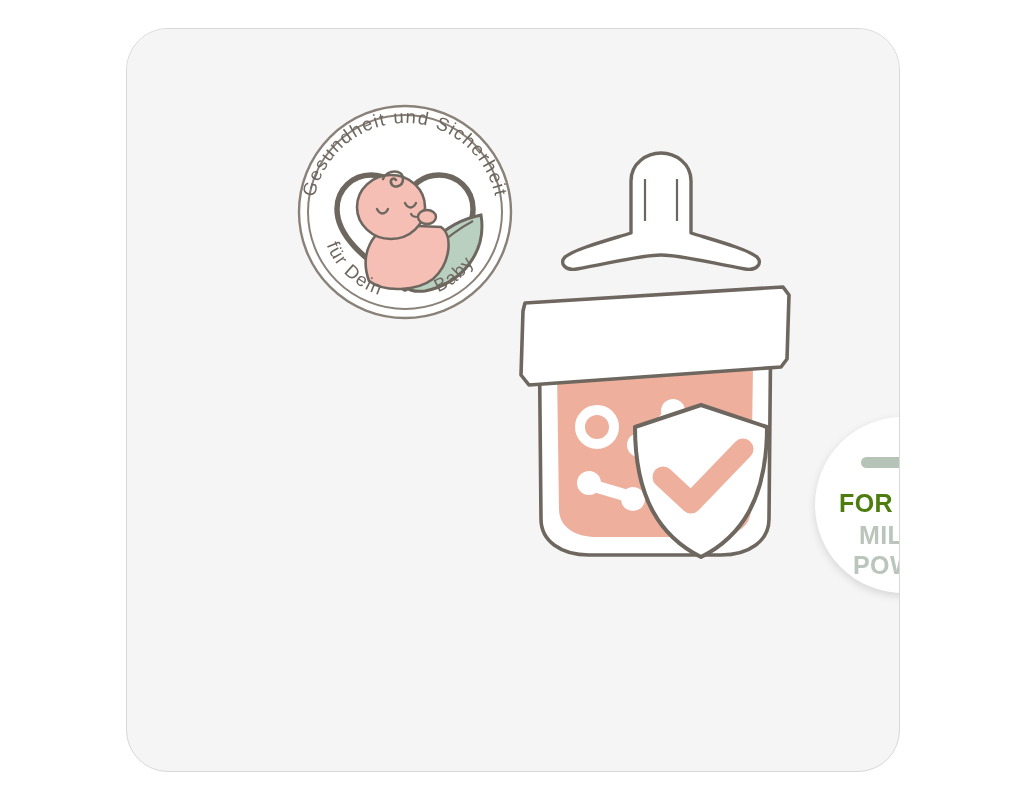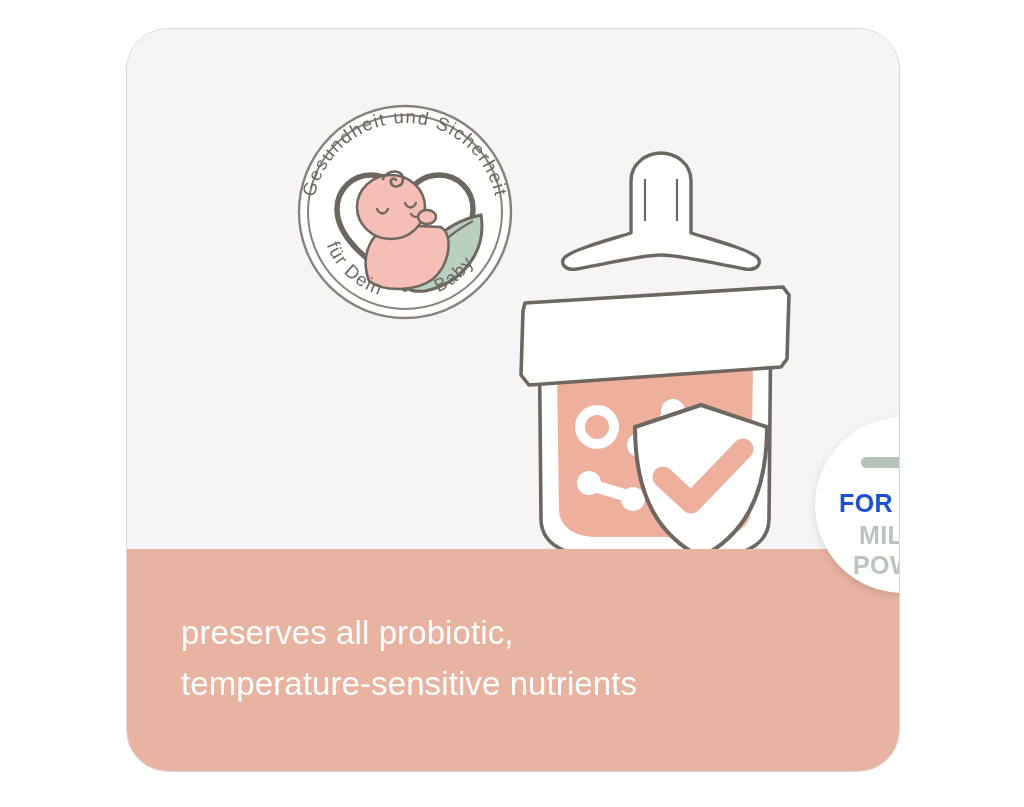--- a/index.html
+++ b/index.html
@@ -109,21 +109,21 @@
     text-align: left;
     font-weight: 700;
     letter-spacing: 0.4px;
   }
 
   #mp-for {
     left: 24px;
     top: 72px;
     width: auto;
     font-size: 25px;
-    color: #1d4ed8;
+    color: #4d7c0f;
   }
 
   #mp-milk {
     left: 44px;
     top: 104px;
     width: auto;
     font-size: 25px;
     color: #bac6bc;
   }
 
@@ -213,24 +213,20 @@
 
         <path d="M 20,166 L 278,150 L 284,158 L 282,222 L 276,230 L 24,248 L 16,238 L 18,174 Z" fill="#ffffff" stroke="#6e675f" stroke-width="3.6" stroke-linejoin="round"></path>
 
         <g>
           <path d="M 196,268 L 262,290 C 262,362 236,400 196,420 C 156,400 130,362 130,290 Z" fill="#ffffff" stroke="#6e675f" stroke-width="4" stroke-linejoin="round"></path>
           <path d="M 158,340 L 186,366 L 238,312" fill="none" stroke="#eeaf9c" stroke-width="21" stroke-linecap="round" stroke-linejoin="round"></path>
         </g>
       </svg>
     </div>
 
-    <div id="card-bottom">
-      <div id="caption">preserves all probiotic,
-temperature-sensitive nutrients</div>
-    </div>
 
     <div id="milk-powder-badge">
       <div id="scoop-icon">
         <svg viewBox="0 0 104 72" width="104" height="72" xmlns="http://www.w3.org/2000/svg">
 
           <rect x="0" y="30" width="48" height="11" rx="5.5" fill="#b6c3b7"></rect>
 
           <path d="M 40,32 L 96,32 L 88,58 C 86,64 80,67 68,67 C 56,67 50,64 48,58 Z" fill="#b6c3b7"></path>
 
           <path d="M 42,33 C 50,14 64,8 78,14 C 88,18 92,25 94,33 Z" fill="#b6c3b7"></path>

